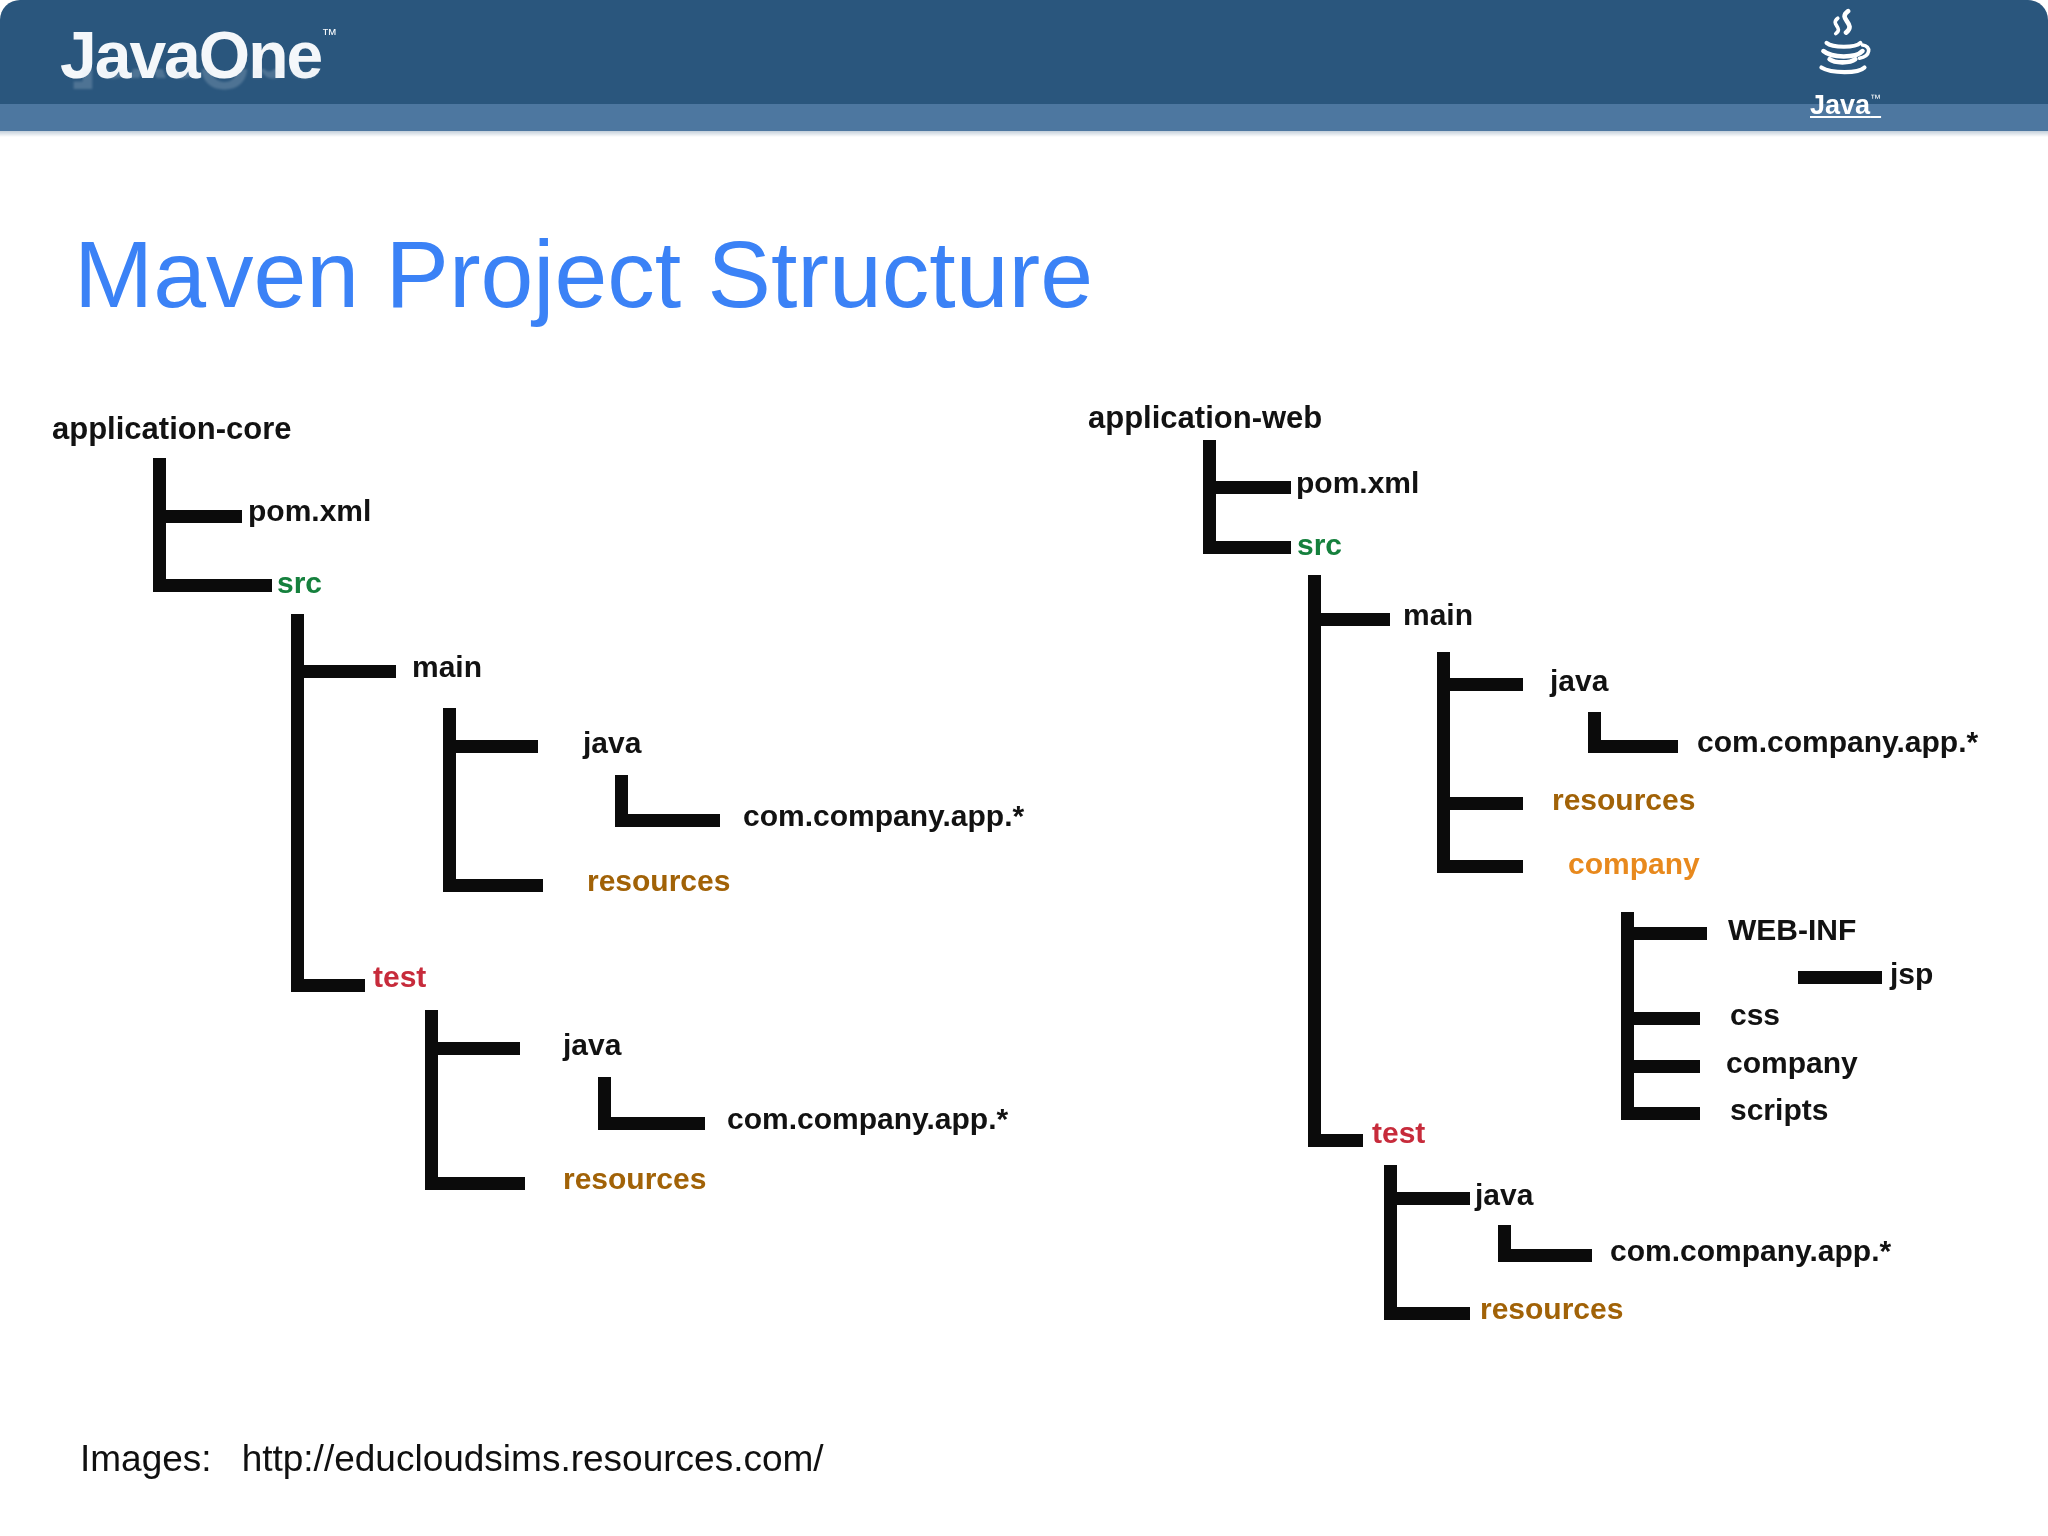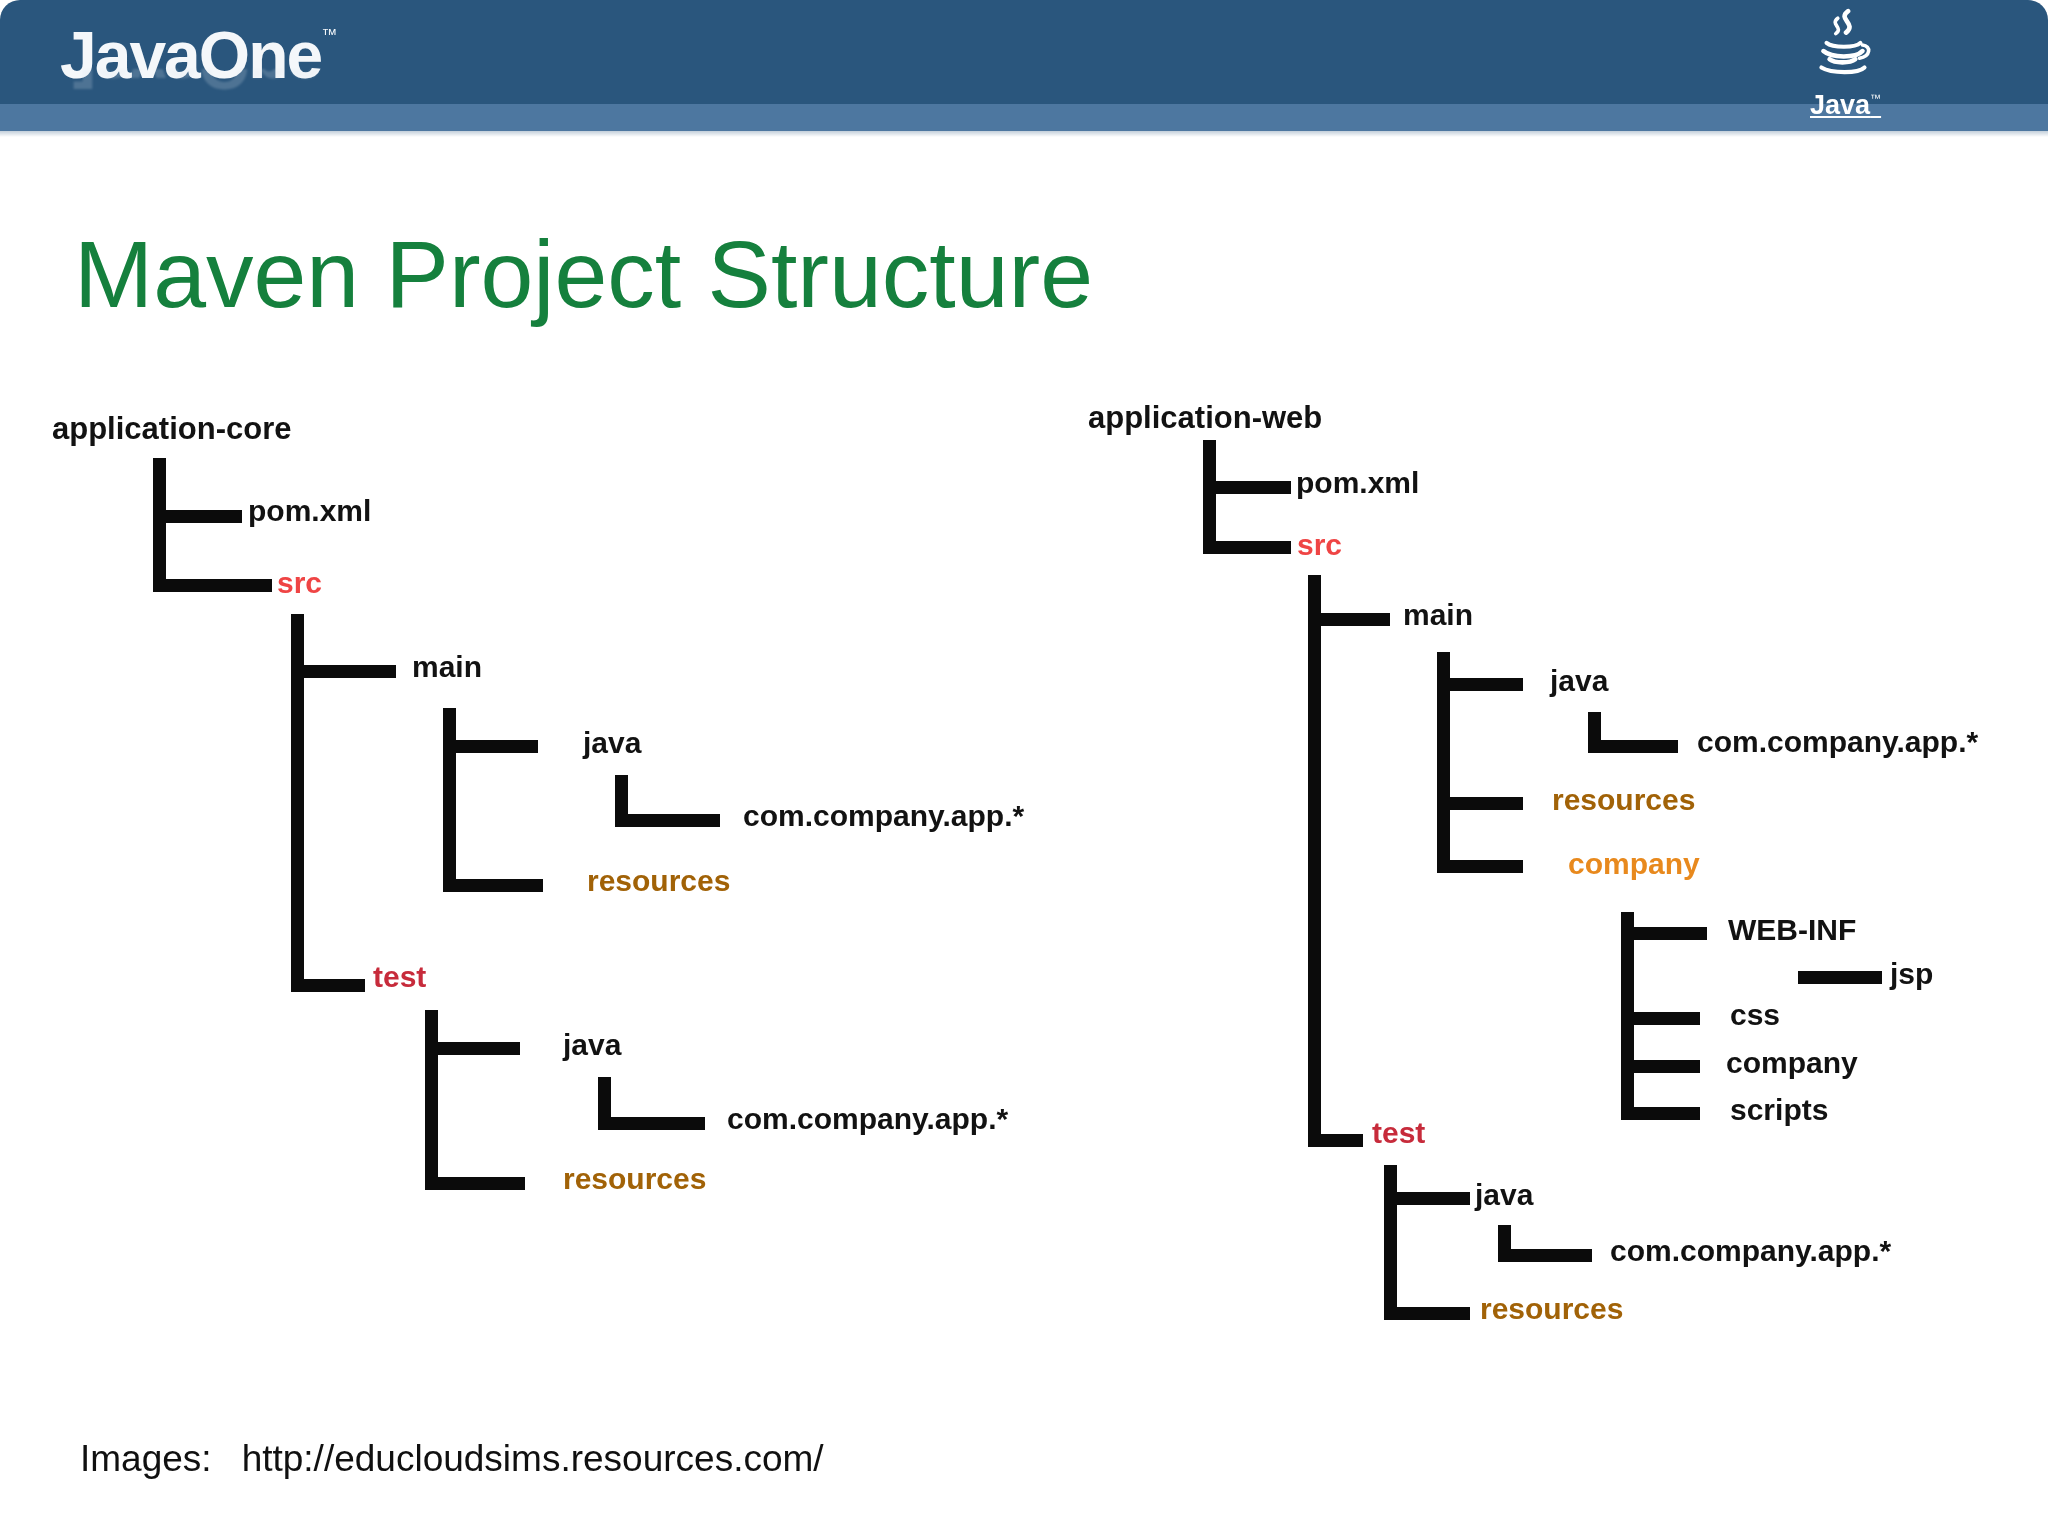--- a/index.html
+++ b/index.html
@@ -17,34 +17,34 @@
   .brand sup{font-size:16px;font-weight:400;vertical-align:38px;letter-spacing:0;}
   .brand-reflect{position:absolute;left:60px;top:99px;font-size:66px;font-weight:700;
          letter-spacing:-2px;color:#dfe8f0;line-height:1;transform:scaleY(-1);
          transform-origin:top;opacity:.20;height:30px;overflow:hidden;filter:blur(1px);}
   .javalogo{position:absolute;right:168px;top:8px;width:70px;text-align:center;color:#ffffff;}
   .javalogo .word{font-size:27px;font-weight:700;line-height:1;margin-top:2px;text-decoration:underline;}
   .javalogo .word sup{font-size:11px;vertical-align:12px;font-weight:400;}
 
   
   .title{position:absolute;left:74px;top:222px;font-size:95px;font-weight:400;
-         color:#15803d;letter-spacing:0;line-height:1.1;text-align:center;}
+         color:#3b82f6;letter-spacing:0;line-height:1.1;text-align:center;}
 
   
   .footer{position:absolute;left:80px;top:1438px;font-size:37px;color:#101010;}
   .footer .url{margin-left:30px;}
 
   
   .vl,.hl{position:absolute;background:#0b0b0b;}
   .vl{width:13px;}
   .hl{height:13px;}
   .lbl{position:absolute;font-size:30px;font-weight:700;color:#121212;
        white-space:nowrap;line-height:1;}
   .root{font-size:31px;}
-  .c-src{color:#ef4444;}
+  .c-src{color:#15803d;}
   .c-test{color:#c72b3b;}
   .c-res{color:#a16207;}
   .c-webapp{color:#e8891d;}
 </style>
 </head>
 <body>
 
 <div class="slide">
 
   <div class="hdr">

